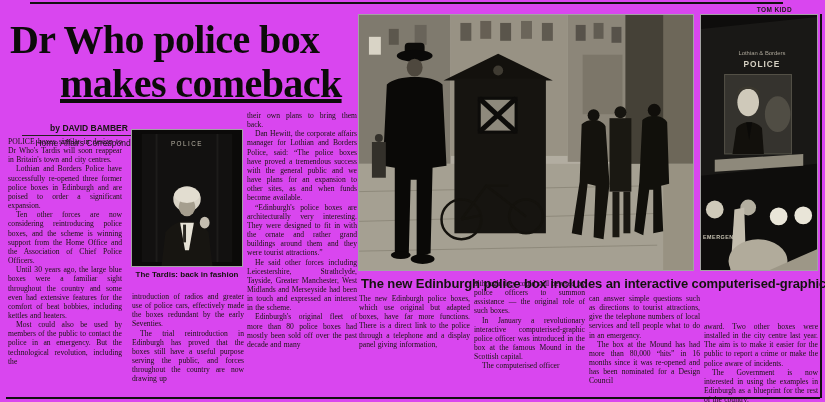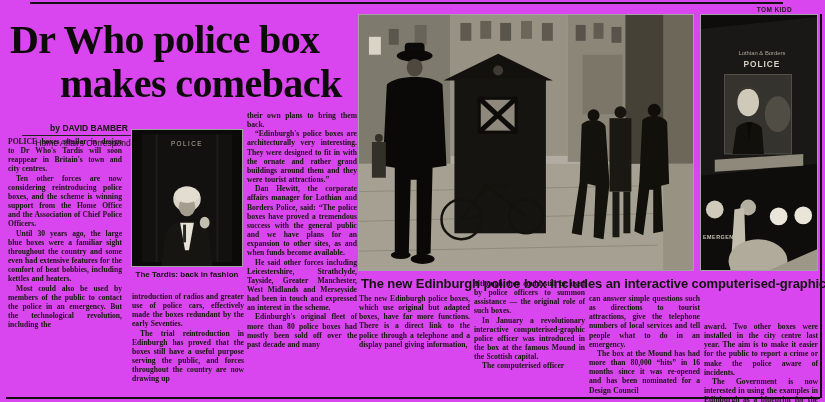--- a/index.html
+++ b/index.html
@@ -10,28 +10,28 @@
   }
   .rule { position:absolute; background:#121110; }
   .credit {
     position:absolute; left:700px; top:6px; width:92px; text-align:right;
     font:700 6.5px "Liberation Sans", sans-serif; letter-spacing:.4px; color:#1c1a17;
   }
   .headline {
     position:absolute; left:10px; top:18px; width:352px;
     font-weight:700; font-size:40px; line-height:44px; letter-spacing:-0.6px; color:#0c0b0a;
   }
-  .headline .l2 { padding-left:50px; }
+  .headline .l2 { padding-left:50px;text-decoration:underline; }
   .byline { position:absolute; left:20px; top:123px; width:138px; text-align:center;
     font-family:"Liberation Sans", sans-serif; color:#161411; }
   .byline .author { font-size:8.5px; font-weight:700; }
   .byline .b-rule { height:1px; background:#24221e; margin:2px 2px 2px; }
   .byline .role { font-size:8.5px; }
   .col {
-    position:absolute; font-size:7.6px; font-weight:700; line-height:9.15px;
+    position:absolute; font-size:7.6px; font-weight:400; line-height:9.15px;
     text-align:justify; color:#17150f; word-spacing:.4px;
   }
   .col p { margin:0; }
   .col p + p { text-indent:8px; }
   .photo { position:absolute; border:1px solid #a3a3a3; box-sizing:border-box; background:#0c0b0a; }
   .photo svg { display:block; width:100%; height:100%; }
   .caption {
     position:absolute; font-family:"Liberation Sans", sans-serif; font-weight:700;
     color:#14120e;
   }
@@ -53,32 +53,33 @@
   </div>
 
   <div class="byline">
     <div class="author">by DAVID BAMBER</div>
     <div class="b-rule"></div>
     <div class="role">Home Affairs Correspondent</div>
   </div>
 
   <div class="col" style="left:8px;   top:137px; width:114px; height:262px;">
       <p>POLICE boxes similar in design to Dr Who's Tardis will soon reappear in Britain's town and city centres.</p>
+      <p>Lothian and Borders Police have successfully re-opened three former police boxes in Edinburgh and are poised to order a significant expansion.</p>
       <p>Ten other forces are now considering reintroducing police boxes, and the scheme is winning support from the Home Office and the Association of Chief Police Officers.</p>
       <p>Until 30 years ago, the large blue boxes were a familiar sight throughout the country and some even had extensive features for the comfort of beat bobbies, including kettles and heaters.</p>
       <p>Most could also be used by members of the public to contact the police in an emergency. But the technological revolution, including the</p>
     </div>
   <div class="col" style="left:132px; top:292px; width:112px; height:110px;">
       <p>introduction of radios and greater use of police cars, effectively made the boxes redundant by the early Seventies.</p>
       <p>The trial reintroduction in Edinburgh has proved that the boxes still have a useful purpose serving the public, and forces throughout the country are now drawing up</p>
     </div>
   <div class="col" style="left:247px; top:111px; width:110px; height:291px;">
       <p>their own plans to bring them back.</p>
+      <p>Dan Hewitt, the corporate affairs manager for Lothian and Borders Police, said: “The police boxes have proved a tremendous success with the general public and we have plans for an expansion to other sites, as and when funds become available.</p>
       <p>“Edinburgh's police boxes are architecturally very interesting. They were designed to fit in with the ornate and rather grand buildings around them and they were tourist attractions.”</p>
-      <p>Dan Hewitt, the corporate affairs manager for Lothian and Borders Police, said: “The police boxes have proved a tremendous success with the general public and we have plans for an expansion to other sites, as and when funds become available.</p>
       <p>He said other forces including Leicestershire, Strathclyde, Tayside, Greater Manchester, West Midlands and Merseyside had been in touch and expressed an interest in the scheme.</p>
       <p>Edinburgh's original fleet of more than 80 police boxes had mostly been sold off over the past decade and many</p>
     </div>
   <div class="col" style="left:359px; top:294px; width:111px; height:108px;">
       <p>The new Edinburgh police boxes, which use original but adapted boxes, have far more functions. There is a direct link to the police through a telephone and a display panel giving information,</p>
     </div>
   <div class="col" style="left:474px; top:279px; width:111px; height:108px;">
       <p>although they could still be used by police officers to summon assistance — the original role of such boxes.</p>
       <p>In January a revolutionary interactive computerised-graphic police officer was introduced in the box at the famous Mound in the Scottish capital.</p>
       <p>The computerised officer</p>

